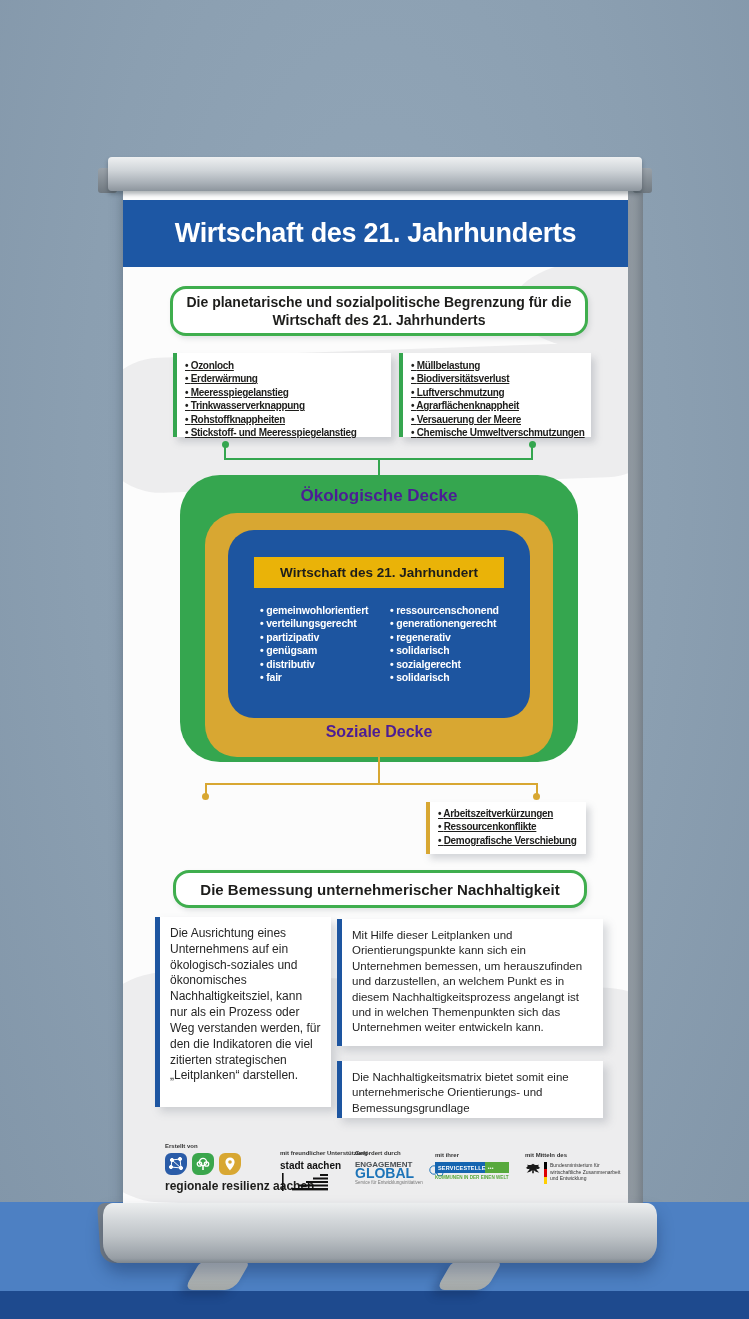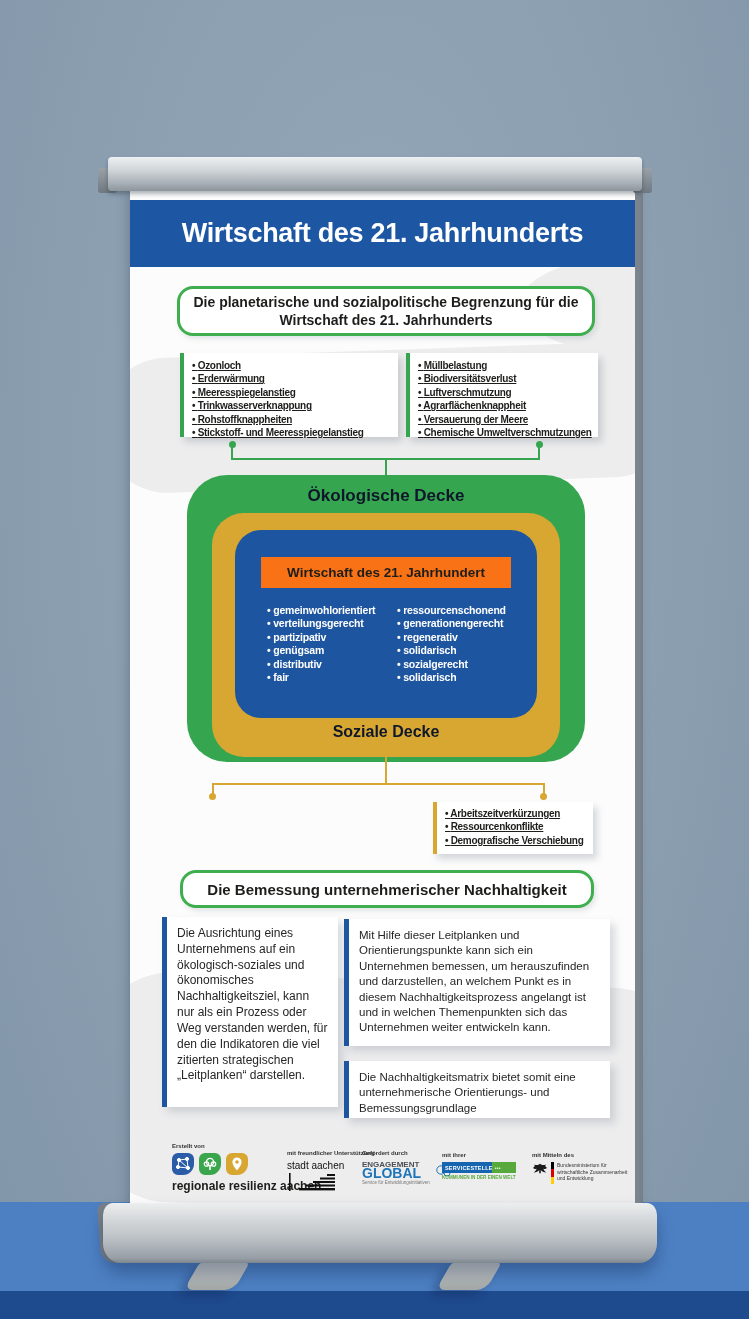--- a/index.html
+++ b/index.html
@@ -17,21 +17,21 @@
   
   .pole-right{position:absolute;left:628px;top:188px;width:15px;height:1018px;
     background:linear-gradient(90deg,#a7afb6,#78828b);}
   .rail-cap{position:absolute;top:168px;width:19px;height:25px;background:linear-gradient(#9aa2a9,#6f7880);border-radius:3px;}
   .rail-cap.left{left:98px}.rail-cap.right{left:633px}
   .top-rail{position:absolute;left:108px;top:157px;width:534px;height:34px;border-radius:4px;
     background:linear-gradient(180deg,#eef0f1 0%,#cfd4d8 40%,#aab1b8 75%,#8d959d 100%);
     box-shadow:0 3px 4px rgba(30,40,50,.35);}
 
   .poster{position:absolute;left:123px;top:190px;width:505px;height:1018px;background:#fcfcfc;
-    overflow:hidden;box-shadow:0 0 12px rgba(30,40,55,.35);margin-left:7px;}
+    overflow:hidden;box-shadow:0 0 12px rgba(30,40,55,.35);}
   .wave{position:absolute;background:#ededee;z-index:0;}
   .wave1{left:-30px;top:160px;width:580px;height:135px;border-radius:70px;transform:rotate(-2deg);}
   .wave2{left:390px;top:70px;width:180px;height:90px;border-radius:50%;}
   .wave3{left:-40px;top:790px;width:600px;height:230px;border-radius:80px;transform:rotate(2deg);}
   .pz{position:absolute;z-index:1;}
 
   .title-band{left:0;top:10px;width:505px;height:67px;background:var(--c-blue);
     display:flex;align-items:center;justify-content:center;}
   .title-band h1{color:#fff;font-size:27px;font-weight:800;letter-spacing:-.3px;}
 
@@ -51,26 +51,26 @@
   .listR{left:276px;top:163px;width:192px;height:84px;}
   .listSL{left:47px;top:612px;width:210px;height:52px;padding-top:5px;}
   .listSR{left:303px;top:612px;width:160px;height:52px;padding-top:5px;}
 
   .vline,.hline{position:absolute;z-index:1;}
   .c-green{background:var(--c-green);}
   .c-gold{background:var(--c-gold);}
   .dot{position:absolute;width:7px;height:7px;border-radius:50%;z-index:1;}
 
   .green-box{left:57px;top:285px;width:398px;height:287px;background:var(--c-green);border-radius:40px;}
-  .ring-label{position:absolute;left:0;width:100%;text-align:center;color:#0f172a;font-weight:700;}
+  .ring-label{position:absolute;left:0;width:100%;text-align:center;color:#4c1d95;font-weight:700;}
   .lab-eco{top:11px;font-size:17px;}
   .gold-box{position:absolute;left:25px;top:38px;width:348px;height:244px;background:var(--c-gold);border-radius:32px;}
   .lab-soz{top:210px;font-size:16px;}
   .blue-box{position:absolute;left:23px;top:17px;width:302px;height:188px;background:var(--c-innerblue);border-radius:26px;}
-  .center-title{position:absolute;left:26px;top:27px;width:250px;height:31px;background:#f97316;
+  .center-title{position:absolute;left:26px;top:27px;width:250px;height:31px;background:#eab308;
     display:flex;align-items:center;justify-content:center;color:var(--c-dark);
     font-weight:700;font-size:13.5px;}
   .vals{position:absolute;top:74px;list-style:none;color:#fff;font-weight:700;
     font-size:10.5px;letter-spacing:-.2px;}
   .vals li{line-height:13.4px;white-space:nowrap;}
   .vals li::before{content:"• ";}
   .valsL{left:32px;} .valsR{left:162px;}
 
   .para{background:#fff;border-left:5px solid var(--c-innerblue);color:#262626;
     padding:9px 10px;box-shadow:5px 5px 8px rgba(110,120,130,.25);}
@@ -78,21 +78,21 @@
   .paraR1{left:214px;top:729px;width:266px;height:127px;font-size:11.5px;line-height:1.34;}
   .paraR2{left:214px;top:871px;width:266px;height:57px;font-size:11.5px;line-height:1.34;}
 
   
   .credit{position:absolute;z-index:1;color:#2c2c2c;}
   .cr-label{font-size:6px;font-weight:700;color:#333;margin-bottom:4px;white-space:nowrap;}
   .tiles{display:flex;gap:5px;margin-bottom:4px;}
   .tile{width:22px;height:22px;border-radius:6px 6px 11px 6px;display:flex;align-items:center;justify-content:center;}
   .t-blue{background:#2a5ca8}.t-green{background:#3aa64c}.t-gold{background:#d8a732}
   .cr1-name{font-size:12px;font-weight:700;color:#1d1d1b;white-space:nowrap;}
-  .cr2-name{font-size:10px;font-weight:400;color:#111;}
+  .cr2-name{font-size:10px;font-weight:700;color:#111;}
   .eg-row{display:flex;align-items:flex-start;gap:4px;}
   .eg-l1{font-size:8px;font-weight:700;color:#4a4f54;line-height:9px;}
   .eg-l2{font-size:14px;font-weight:700;color:#1d74b8;line-height:9px;}
   .eg-tag{font-size:4.5px;color:#777;margin-top:2px;}
   .svst-band{width:74px;height:11px;background:linear-gradient(90deg,#1565b0 0 68%,#58a93d 68% 100%);
     display:flex;align-items:center;padding:0 3px;color:#fff;font-size:5.5px;font-weight:700;letter-spacing:.2px;white-space:nowrap;}
   .svst-band::after{content:"•••";color:#eaf6e2;font-size:5px;margin-left:2px;}
   .svst-sub{font-size:4.6px;color:#58a93d;font-weight:700;margin-top:2px;white-space:nowrap;}
   .bmz-row{display:flex;align-items:flex-start;gap:3px;}
   .tricolor{width:3px;height:22px;background:linear-gradient(180deg,#000 0 34%,#d00 34% 67%,#ffce00 67% 100%);}

